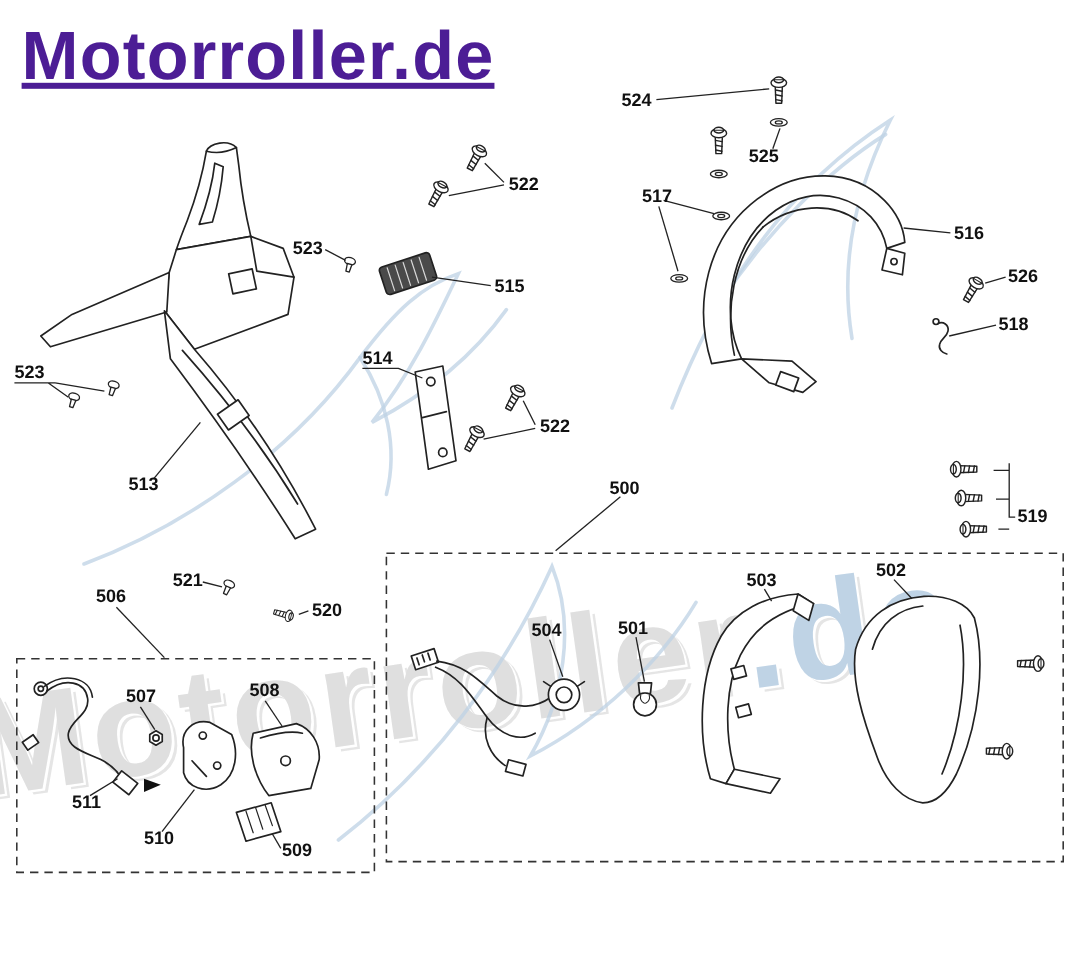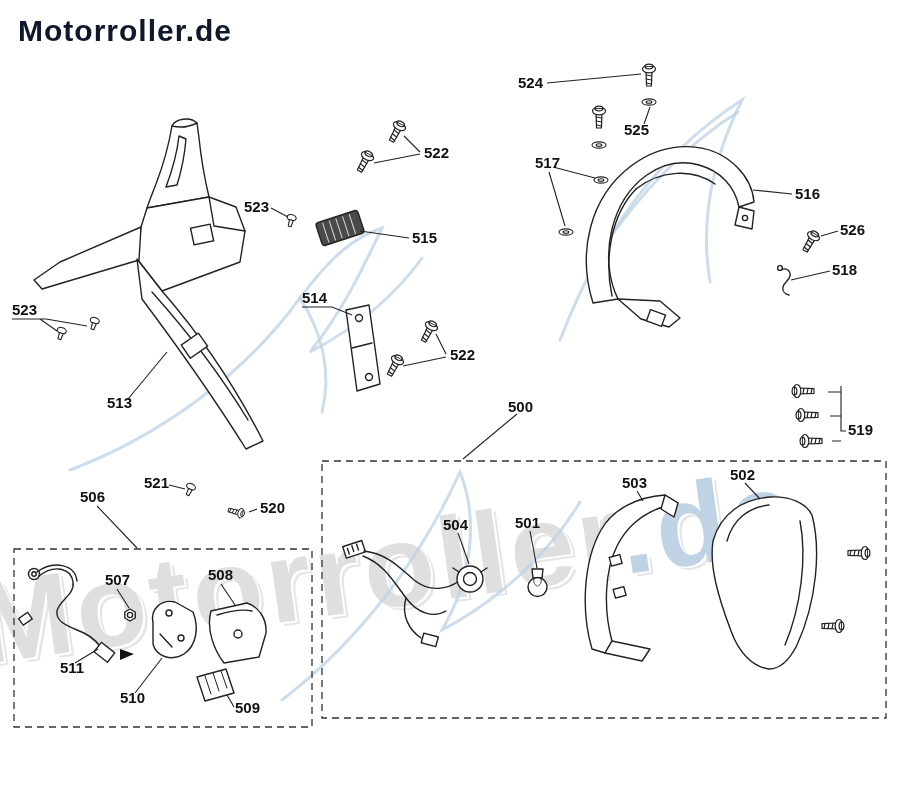--- a/index.html
+++ b/index.html
@@ -1,19 +1,19 @@
 <!DOCTYPE html>
 <html><head>
 <meta charset="utf-8">
 <style>
   html,body{margin:0;padding:0;background:#fff;}
   .canvas{position:relative;width:900px;height:800px;background:#ffffff;overflow:hidden;
           font-family:"Liberation Sans",sans-serif;}
-  .logo{position:absolute;top:14px;left:18px;font-size:30px;font-weight:bold;
-        color:#0f172a;letter-spacing:1px;white-space:nowrap;}
+  .logo{position:absolute;top:14px;left:18px;font-size:57px;font-weight:bold;
+        color:#4c1d95;letter-spacing:1px;white-space:nowrap;text-decoration:underline;}
   .wm{position:absolute;top:558px;left:-24px;font-size:116px;font-weight:bold;
       color:#dcdcdc;opacity:.9;transform:rotate(-8deg);transform-origin:left center;
       letter-spacing:4px;white-space:nowrap;
       text-shadow:2px 2px 0 #ffffff,4px 4px 0 rgba(190,190,190,.45);}
   .wm .de{color:#b9cfe3;}
   svg.diagram{position:absolute;top:0;left:0;}
   .lbl{font:bold 15px "Liberation Sans",sans-serif;fill:#111;}
   .ink{stroke:#222;stroke-width:1.4;fill:none;stroke-linejoin:round;stroke-linecap:round;}
   .solid{fill:#fff;}
   .leader{stroke:#222;stroke-width:1.1;fill:none;}

